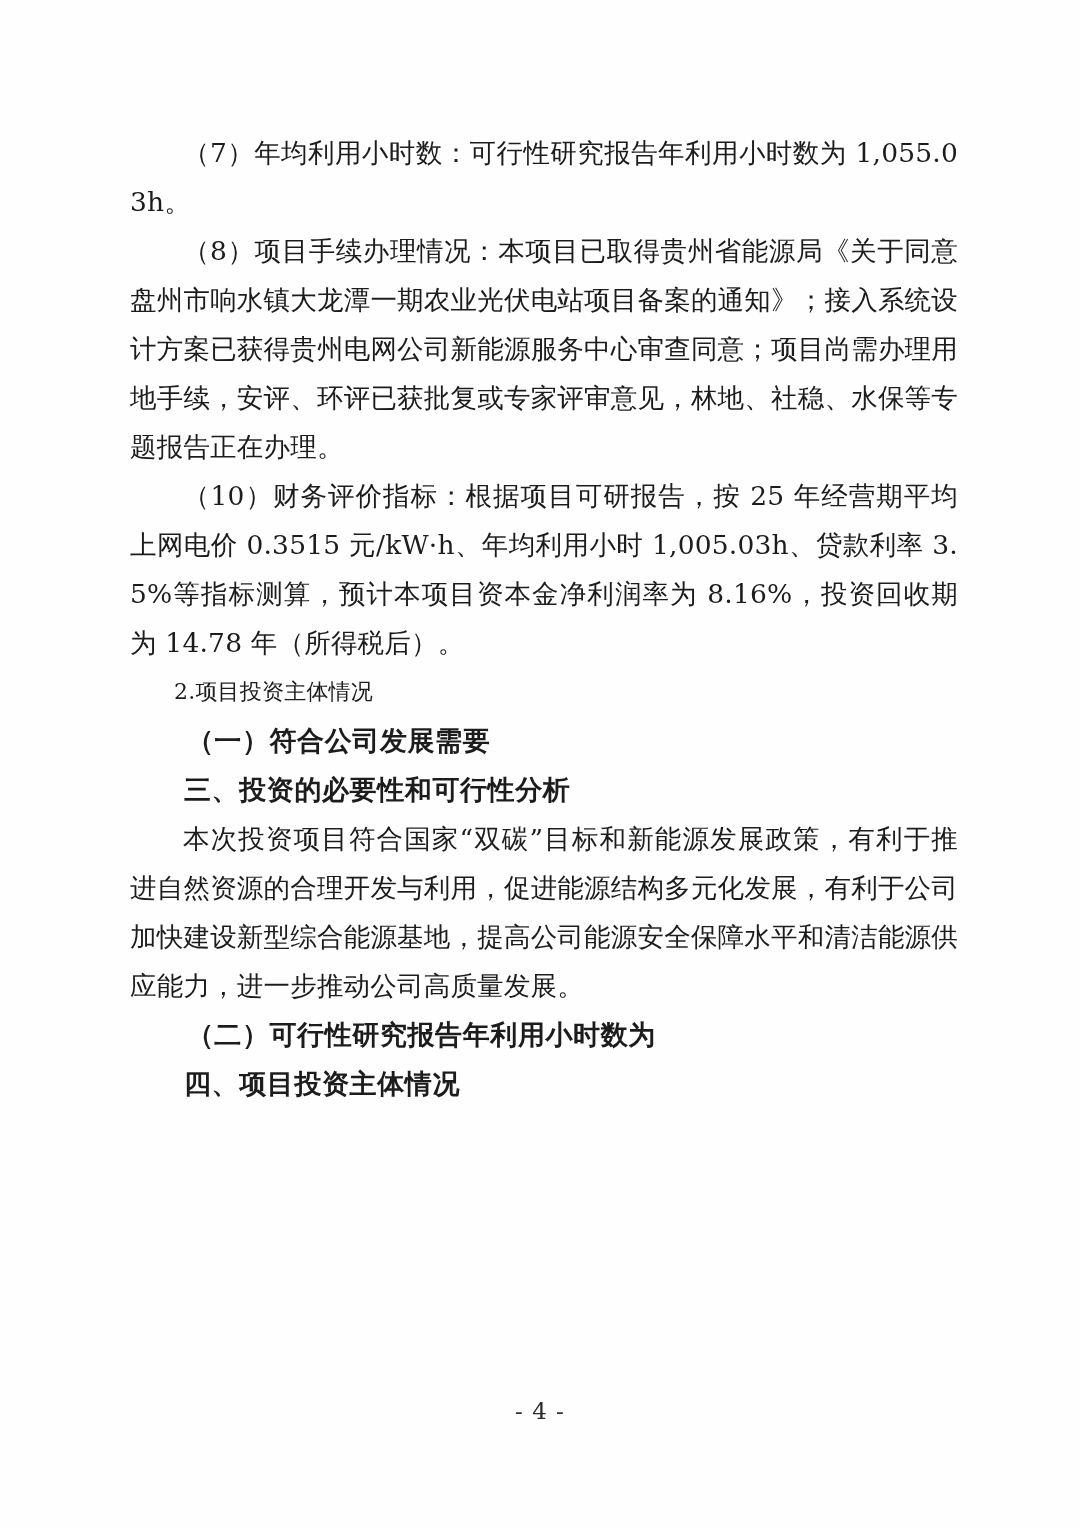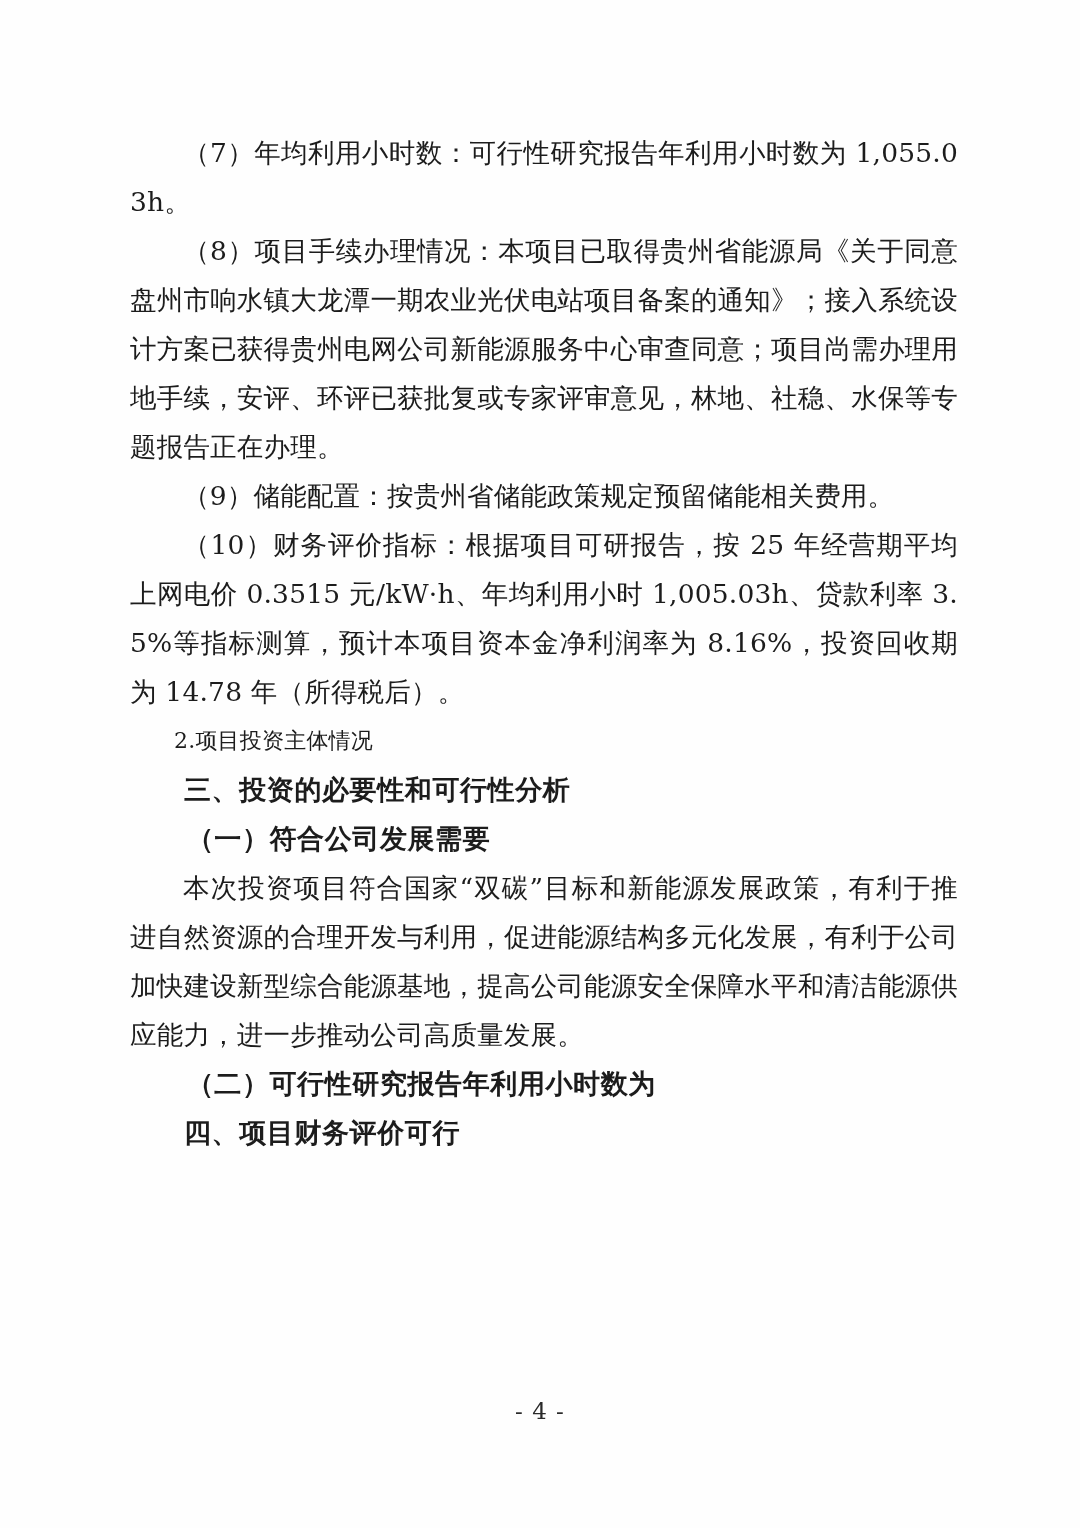--- a/index.html
+++ b/index.html
@@ -86,35 +86,34 @@
 </head>
 <body>
 
 <div class="page">
   <div class="content">
 
     <p class="body-par">（7）年均利用小时数：可行性研究报告年利用小时数为 1,055.03h。</p>
 
     <p class="body-par">（8）项目手续办理情况：本项目已取得贵州省能源局《关于同意盘州市响水镇大龙潭一期农业光伏电站项目备案的通知》；接入系统设计方案已获得贵州电网公司新能源服务中心审查同意；项目尚需办理用地手续，安评、环评已获批复或专家评审意见，林地、社稳、水保等专题报告正在办理。</p>
 
-    <p class="body-par">（9）储能配置：按贵州省储能政策规定预留储能相关费用。</p>
 
     <p class="body-par">（10）财务评价指标：根据项目可研报告，按 25 年经营期平均上网电价 0.3515 元/kW·h、年均利用小时 1,005.03h、贷款利率 3.5%等指标测算，预计本项目资本金净利润率为 8.16%，投资回收期为 14.78 年（所得税后）。</p>
 
     <p class="plain">2.项目投资主体情况</p>
 
 
+    <p class="heading sub">（一）符合公司发展需要</p>
+
     <p class="heading">三、投资的必要性和可行性分析</p>
-
-    <p class="heading sub">（一）符合公司发展需要</p>
 
     <p class="body-par">本次投资项目符合国家“双碳”目标和新能源发展政策，有利于推进自然资源的合理开发与利用，促进能源结构多元化发展，有利于公司加快建设新型综合能源基地，提高公司能源安全保障水平和清洁能源供应能力，进一步推动公司高质量发展。</p>
 
     <p class="heading sub">（二）可行性研究报告年利用小时数为</p>
 
 
-    <p class="heading">四、项目财务评价可行</p>
+    <p class="heading">四、项目投资主体情况</p>
 
 
   </div>
 
   <div class="page-number">- 4 -</div>
 </div>
 
 </body></html>

